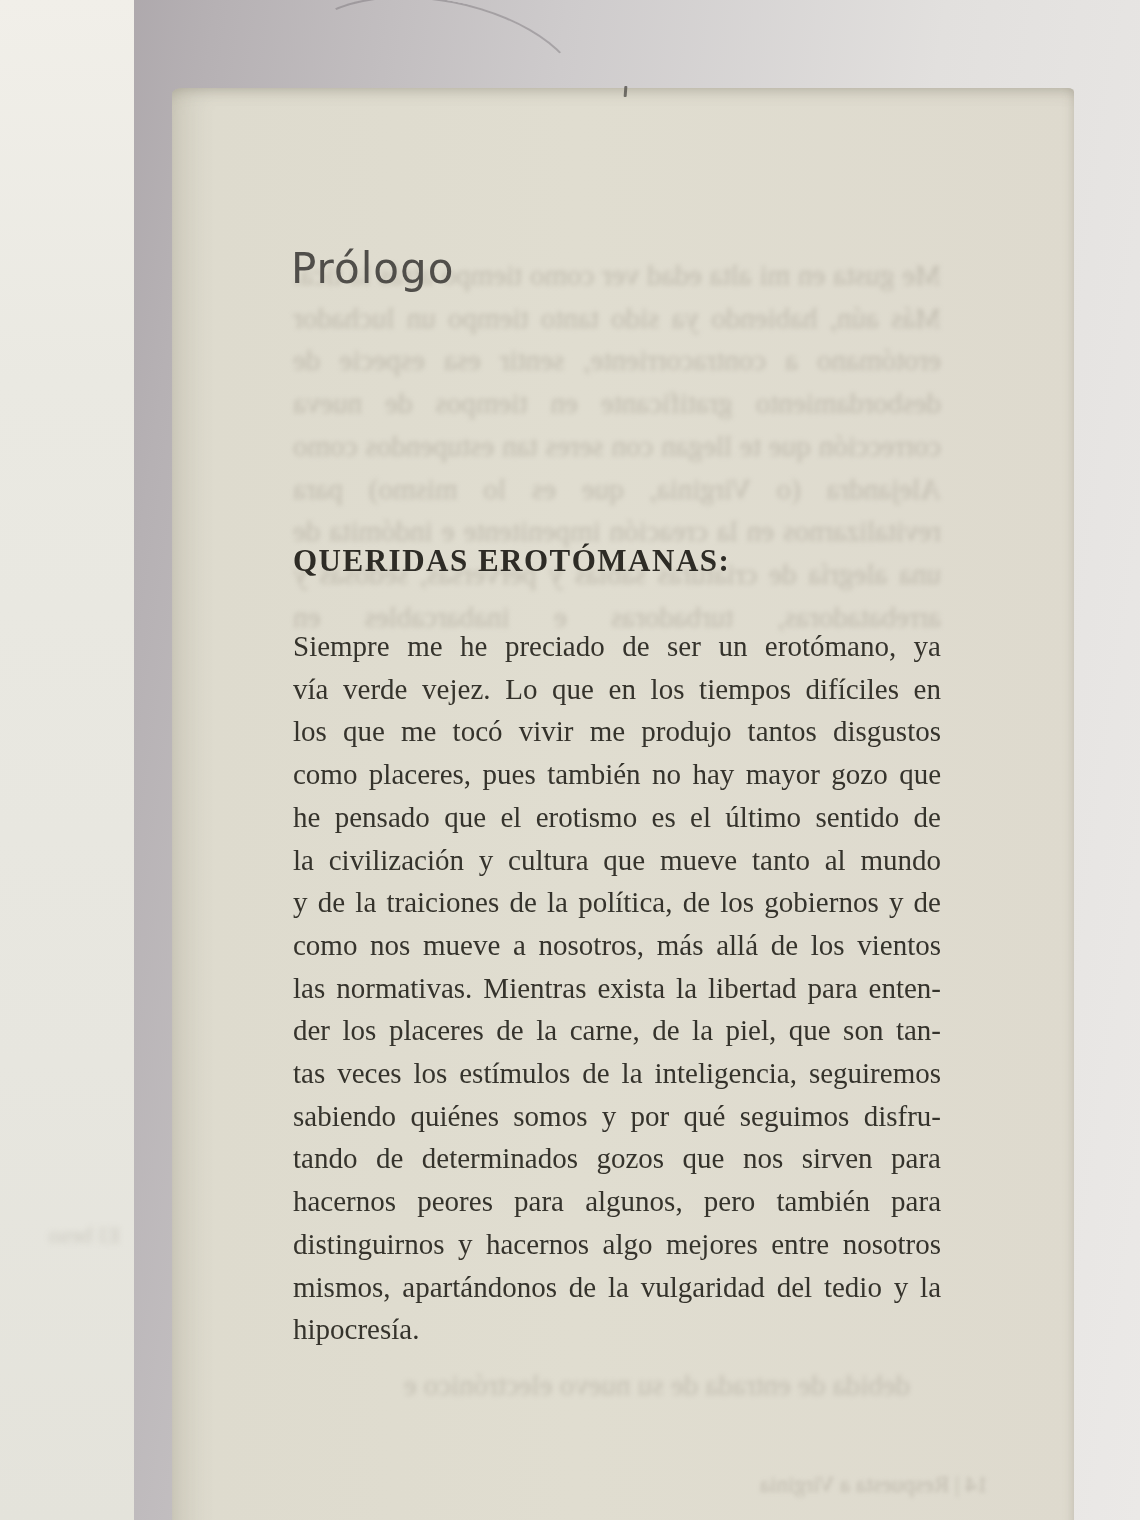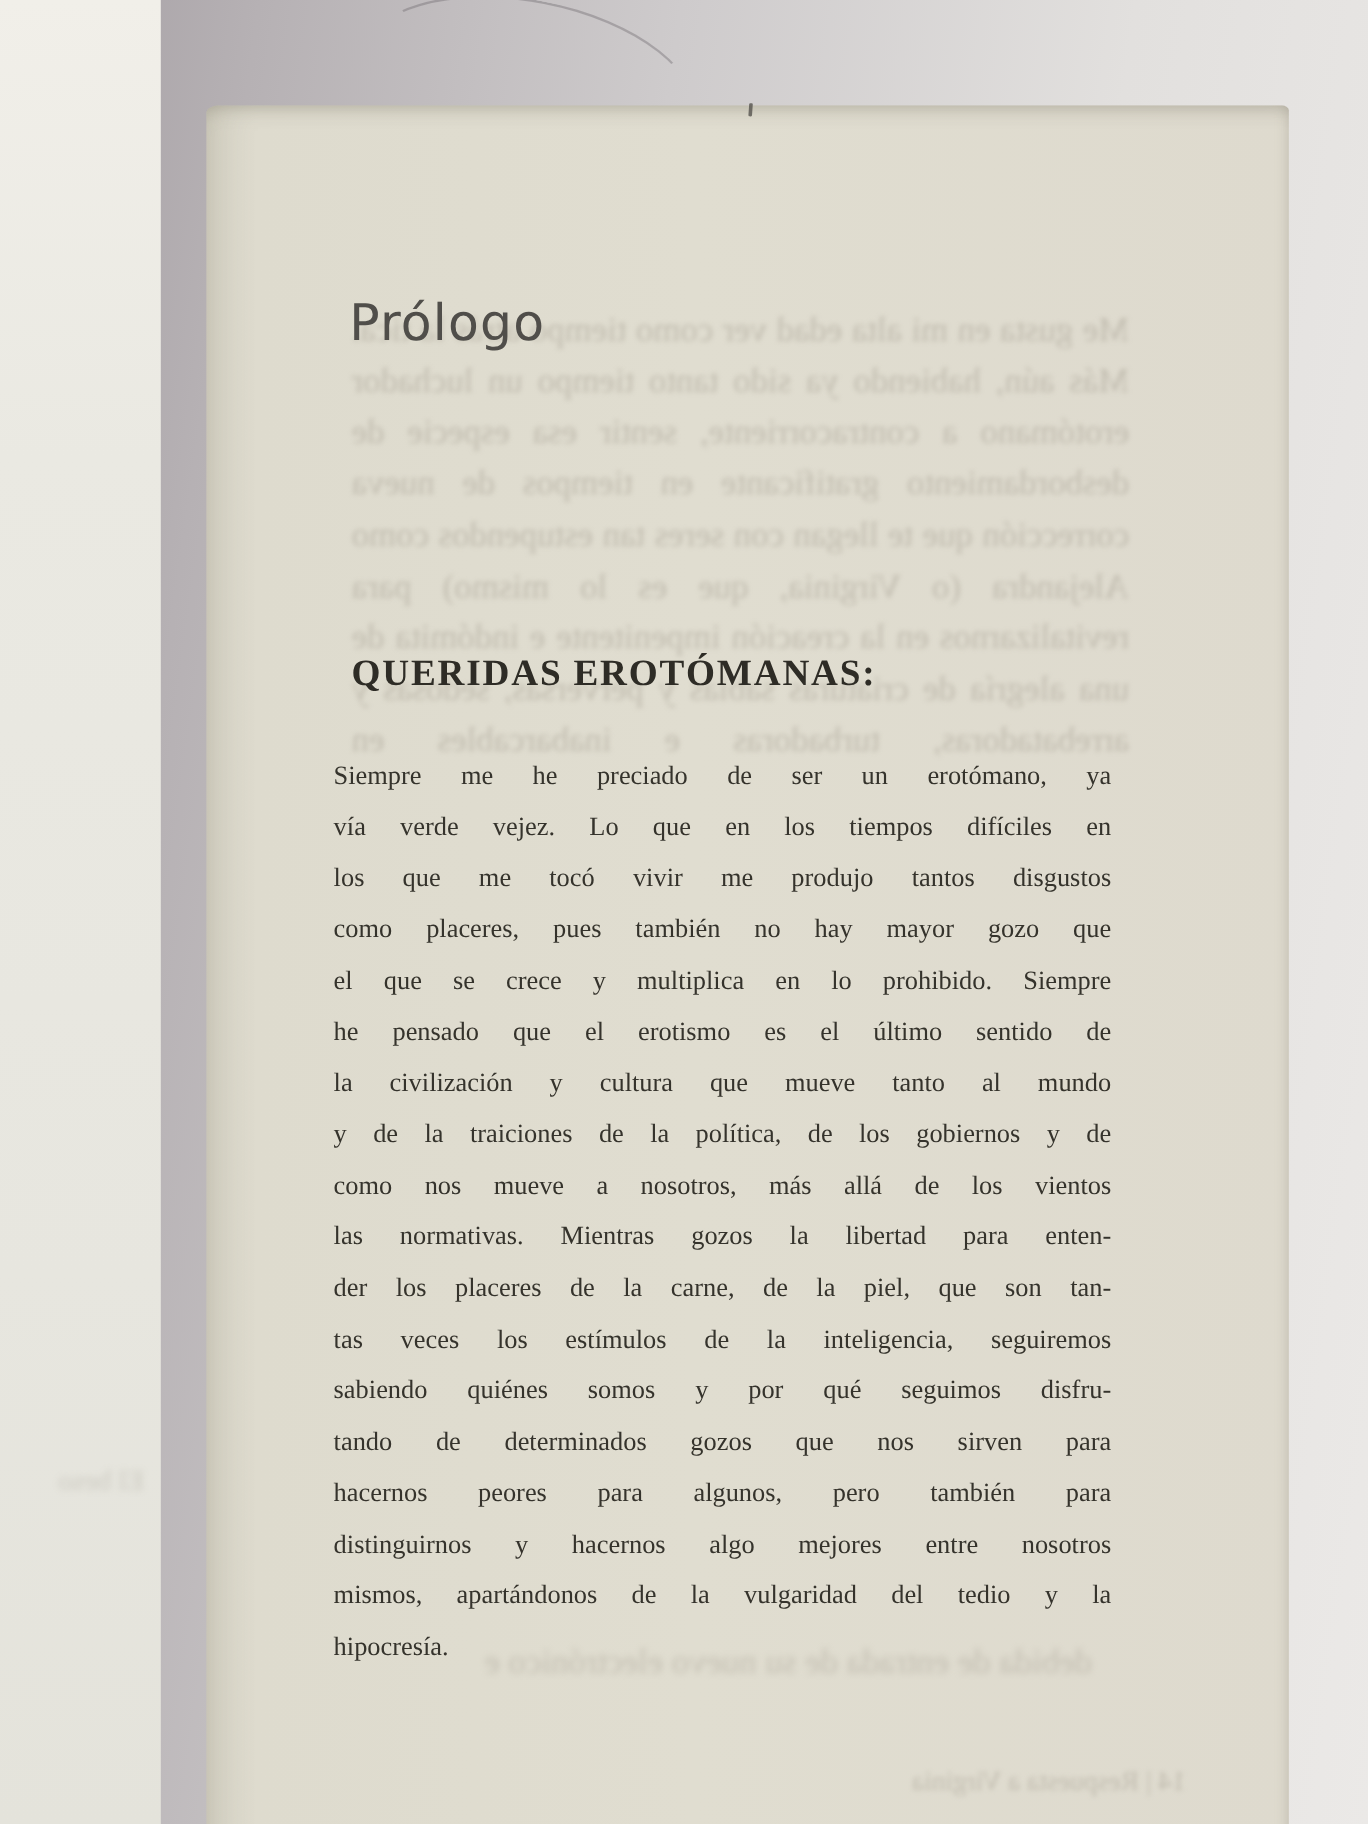--- a/index.html
+++ b/index.html
@@ -72,22 +72,22 @@
   .page-title {
     position:absolute; left:119px; top:156px; z-index:3;
     font-family:"DejaVu Sans", sans-serif; font-weight:400;
     font-size:42px; letter-spacing:1px; color:#504e4a;
   }
   .salutation {
     position:absolute; left:121px; top:455px; z-index:3;
     font-weight:bold; font-size:31px; letter-spacing:1.5px; color:#2e2c26;text-align:center;
   }
   .body-text {
-    position:absolute; left:106px; top:537px; width:648px; z-index:3;
-    font-size:22px; line-height:42.7px; color:#35332c;
+    position:absolute; left:121px; top:537px; width:648px; z-index:3;
+    font-size:29px; line-height:42.7px; color:#35332c;
   }
   .body-line { text-align:justify; text-align-last:justify; }
   .body-line:last-child { text-align-last:left; }
 </style>
 </head>
 <body>
 
 <div id="screenshot">
 
   <div class="curl-line"></div>
@@ -110,26 +110,25 @@
 
     <div class="page-title">Prólogo</div>
 
     <div class="salutation">QUERIDAS EROTÓMANAS:</div>
 
     <div class="body-text">
         <div class="body-line">Siempre me he preciado de ser un erotómano, ya</div>
         <div class="body-line">vía verde vejez. Lo que en los tiempos difíciles en</div>
         <div class="body-line">los que me tocó vivir me produjo tantos disgustos</div>
         <div class="body-line">como placeres, pues también no hay mayor gozo que</div>
-        <div class="body-line">el que se crece y multiplica en lo prohibido. Siempre</div>
         <div class="body-line">he pensado que el erotismo es el último sentido de</div>
         <div class="body-line">la civilización y cultura que mueve tanto al mundo</div>
         <div class="body-line">y de la traiciones de la política, de los gobiernos y de</div>
         <div class="body-line">como nos mueve a nosotros, más allá de los vientos</div>
-        <div class="body-line">las normativas. Mientras gozos la libertad para enten-</div>
+        <div class="body-line">las normativas. Mientras exista la libertad para enten-</div>
         <div class="body-line">der los placeres de la carne, de la piel, que son tan-</div>
         <div class="body-line">tas veces los estímulos de la inteligencia, seguiremos</div>
         <div class="body-line">sabiendo quiénes somos y por qué seguimos disfru-</div>
         <div class="body-line">tando de determinados gozos que nos sirven para</div>
         <div class="body-line">hacernos peores para algunos, pero también para</div>
         <div class="body-line">distinguirnos y hacernos algo mejores entre nosotros</div>
         <div class="body-line">mismos, apartándonos de la vulgaridad del tedio y la</div>
         <div class="body-line">hipocresía.</div>
       </div>
 

